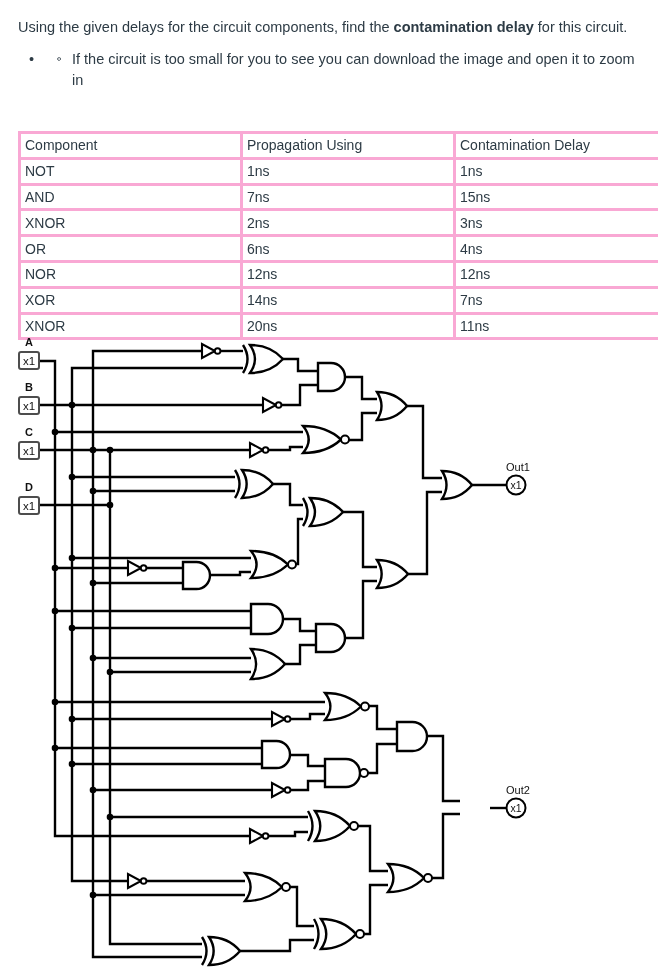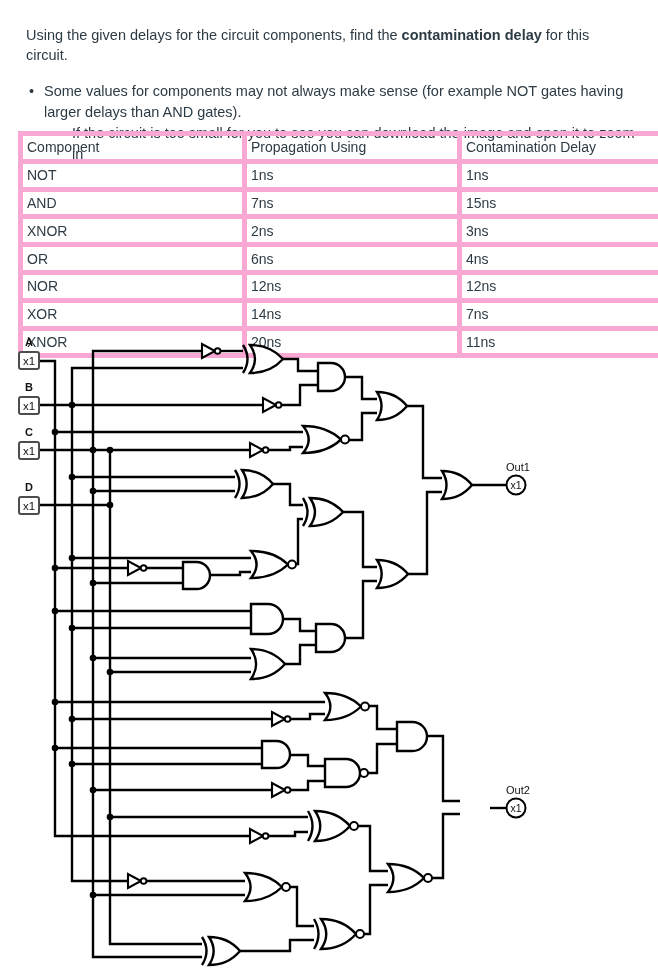--- a/index.html
+++ b/index.html
@@ -1,42 +1,41 @@
 <!DOCTYPE html>
 <html><head>
 <meta charset="utf-8">
 <style>
   html,body{margin:0;padding:0;background:#fff;}
   body{width:658px;height:972px;font-family:"Liberation Sans",sans-serif;color:#2d3b45;}
   .page{position:relative;width:658px;height:972px;overflow:hidden;background:#fff;}
-  .title{margin:16px;padding:9px 14px 0 10px;font-size:14.5px;line-height:20px;}
+  .title{margin:8px;padding:9px 14px 0 10px;font-size:14.5px;line-height:20px;}
   .title b{font-weight:bold;}
   .bullets{margin-top:12px;}
   .bullet{position:relative;font-size:14.5px;line-height:21px;}
   .lvl1{padding-left:44px;padding-right:22px;}
   .lvl1 .mark{position:absolute;left:29px;top:0;}
   .lvl2{padding-left:72px;padding-right:10px;}
   .lvl2 .mark{position:absolute;left:57px;top:-1px;font-size:13px;}
   table.delays{position:absolute;left:18px;top:131px;width:632px;border-collapse:collapse;font-size:14px;color:#2d3b45;table-layout:fixed;}
-  table.delays td{border:5px solid #f9a8d4;height:22.8px;padding:0 2px 0 4px;text-align:left;font-weight:400;vertical-align:middle;overflow:hidden;}
+  table.delays td{border:3px solid #f9a8d4;height:22.8px;padding:0 2px 0 4px;text-align:left;font-weight:400;vertical-align:middle;overflow:hidden;}
   .c1{width:213px;} .c2{width:204px;} .c3{width:211px;}
   .circuit{position:absolute;left:0;top:330px;width:658px;height:642px;}
   svg text{font-family:"Liberation Sans",sans-serif;}
 </style>
 </head>
 <body>
 
 <div class="page">
 
   <p class="title"><span>Using the given delays for the circuit components, find the </span><b>contamination delay</b><span> for this circuit.</span></p>
 
   <div class="bullets">
     <div class="bullet lvl1">
       <span class="mark">•</span>
-      <span>Some values for components may not always make sense (for example NOT gates having larger delays than AND gates).</span>
     </div>
     <div class="bullet lvl2">
       <span class="mark">◦</span>
     </div>
     <div class="bullet lvl2">
       <span class="mark">◦</span>
       <span>If the circuit is too small for you to see you can download the image and open it to zoom in</span>
     </div>
   </div>
 

